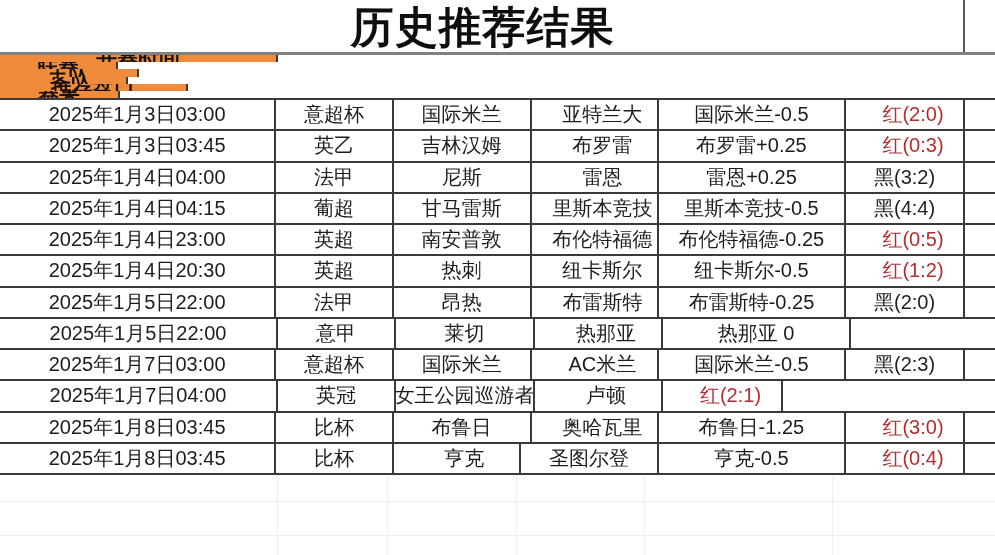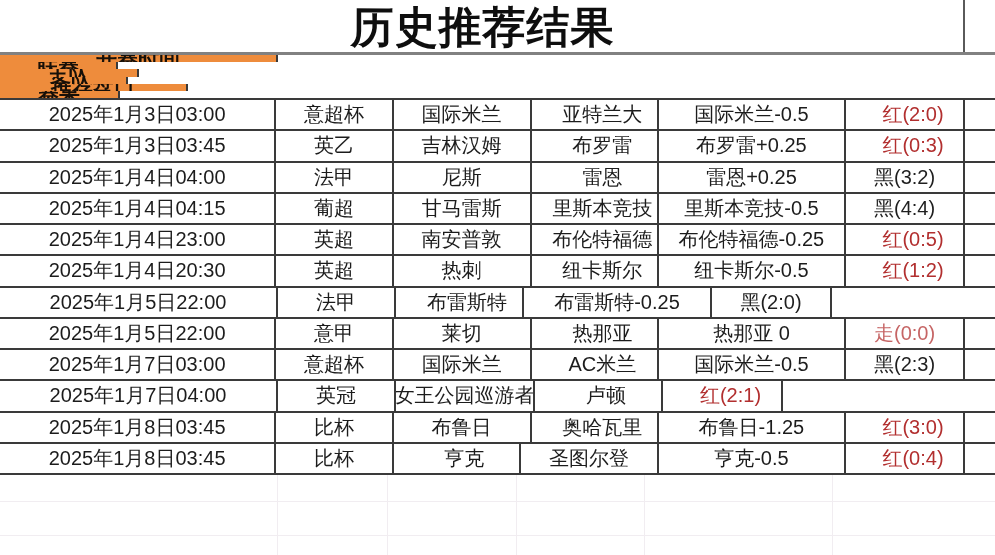--- a/index.html
+++ b/index.html
@@ -113,32 +113,32 @@
       <div class="c c-league">英超</div>
       <div class="c c-home">热刺</div>
       <div class="c c-away">纽卡斯尔</div>
       <div class="c c-handicap">纽卡斯尔-0.5</div>
       <div class="c c-result res-red">红(1:2)</div>
       <div class="c c-sliver"></div>
     </div>
         <div class="row body-row">
       <div class="c c-time">2025年1月5日22:00</div>
       <div class="c c-league">法甲</div>
+      <div class="c c-home">昂热</div>
       <div class="c c-away">布雷斯特</div>
       <div class="c c-handicap">布雷斯特-0.25</div>
       <div class="c c-result res-black">黑(2:0)</div>
       <div class="c c-sliver"></div>
     </div>
         <div class="row body-row">
       <div class="c c-time">2025年1月5日22:00</div>
       <div class="c c-league">意甲</div>
       <div class="c c-home">莱切</div>
       <div class="c c-away">热那亚</div>
       <div class="c c-handicap">热那亚 0</div>
-      <div class="c c-result res-push">走(0:0)</div>
       <div class="c c-sliver"></div>
     </div>
         <div class="row body-row">
       <div class="c c-time">2025年1月7日03:00</div>
       <div class="c c-league">意超杯</div>
       <div class="c c-home">国际米兰</div>
       <div class="c c-away">AC米兰</div>
       <div class="c c-handicap">国际米兰-0.5</div>
       <div class="c c-result res-black">黑(2:3)</div>
       <div class="c c-sliver"></div>

